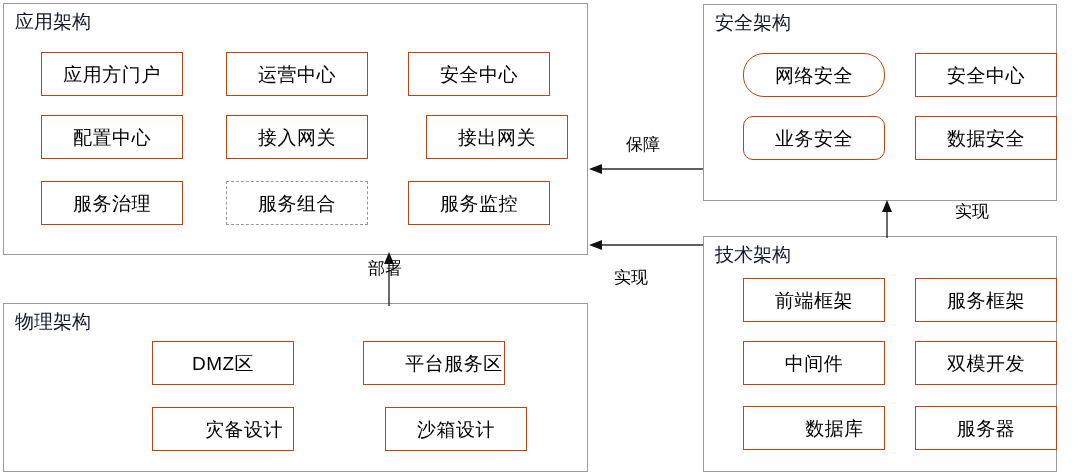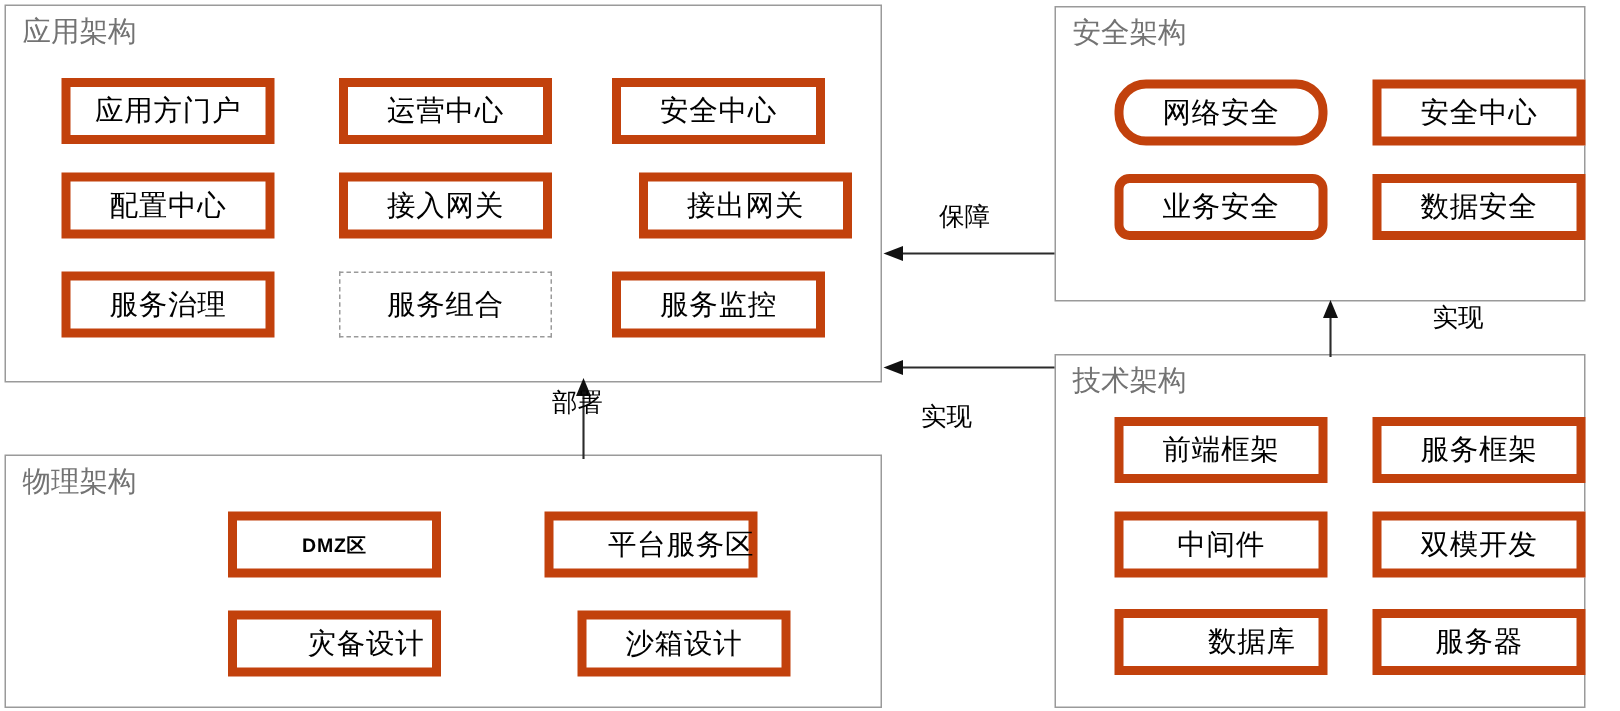--- a/index.html
+++ b/index.html
@@ -25,44 +25,44 @@
     background: #ffffff;
     box-sizing: border-box;
   }
   .group-title {
     position: absolute;
     left: 11px;
     top: 7px;
     font-size: 19px;
     line-height: 22px;
     white-space: nowrap;
-    color: #737373;
+    color: #0f172a;
     text-align: right;
   }
   .node {
     position: absolute;
-    border: 6px solid #c2410c;
+    border: 1px solid #c2410c;
     background: #ffffff;
     box-sizing: border-box;
     display: flex;
     align-items: center;
     justify-content: center;
     font-size: 19px;
     line-height: 1;
     letter-spacing: 0.5px;
     white-space: nowrap;
     color: #000000;
   }
   .node.dashed {
     border: 1px dashed #9a9a9a;
   }
   .node.bold {
     font-family: "Liberation Sans", "DejaVu Sans", sans-serif;
-    font-weight: bold;
-    font-size: 13px;
+    font-weight: normal;
+    font-size: 19px;
   }
   .edge-label {
     position: absolute;
     font-size: 17px;
     line-height: 20px;
     white-space: nowrap;
     color: #000000;
   }
   .conn {
     position: absolute;

